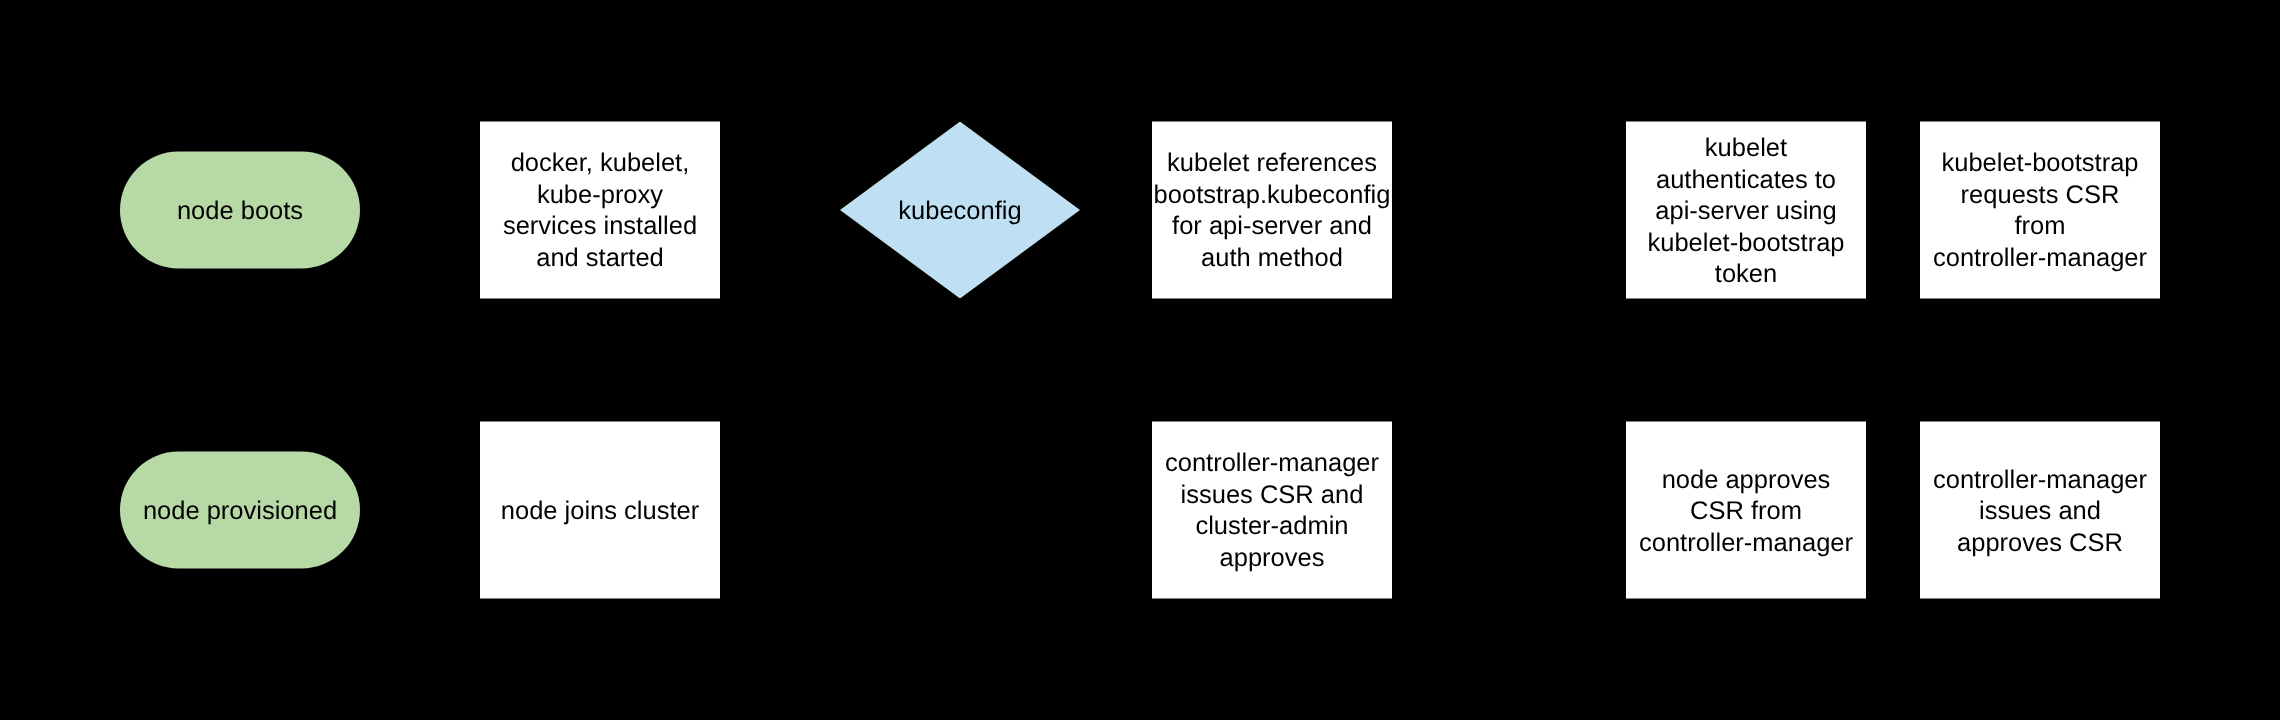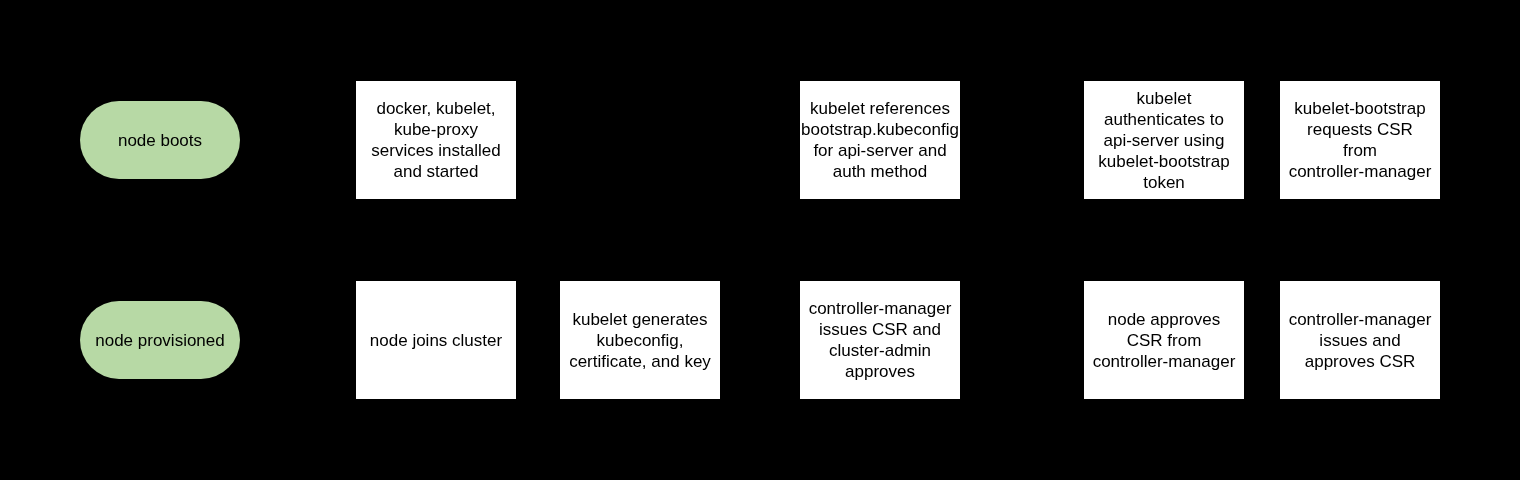--- a/index.html
+++ b/index.html
@@ -43,39 +43,42 @@
   .decision {
     height: 118px;
     background: var(--decision-fill, #bee0f2);
     clip-path: polygon(50% 0, 100% 50%, 50% 100%, 0 50%);
   }
   .r1.process, .r1.decision { top: 81px; }
   .r1.terminal { top: 101px; }
   .r2.process { top: 281px; }
   .r2.terminal { top: 301px; }
   .c0 { left: 80px; }
-  .c1 { left: 320px; margin-left: 36px; }
+  .c1 { left: 320px; }
   .c2 { left: 560px; }
-  .c3 { left: 800px; }
+  .c3 { left: 768px; }
   .c4 { left: 1084px; }
   .c5 { left: 1280px; }
 </style>
 </head>
 <body>
 
 <div id="canvas">
 
   <div class="node terminal r1 c0">
     <span class="label">node boots</span>
   </div>
   <div class="node process r1 c1">
     <span class="label">docker, kubelet,
 kube-proxy
 services installed
 and started</span>
+  </div>
+  <div class="node decision r1 c2">
+    <span class="label">kubeconfig</span>
   </div>
   <div class="node process r1 c3">
     <span class="label">kubelet references
 bootstrap.kubeconfig
 for api-server and
 auth method</span>
   </div>
   <div class="node process r1 c4">
     <span class="label">kubelet
 authenticates to
@@ -89,25 +92,20 @@
 from
 controller-manager</span>
   </div>
 
   <div class="node process r2 c1">
     <span class="label">node joins cluster</span>
   </div>
   <div class="node terminal r2 c0">
     <span class="label">node provisioned</span>
   </div>
-  <div class="node process r2 c2">
-    <span class="label">kubelet generates
-kubeconfig,
-certificate, and key</span>
-  </div>
   <div class="node process r2 c3">
     <span class="label">controller-manager
 issues CSR and
 cluster-admin
 approves</span>
   </div>
   <div class="node process r2 c4">
     <span class="label">node approves
 CSR from
 controller-manager</span>

